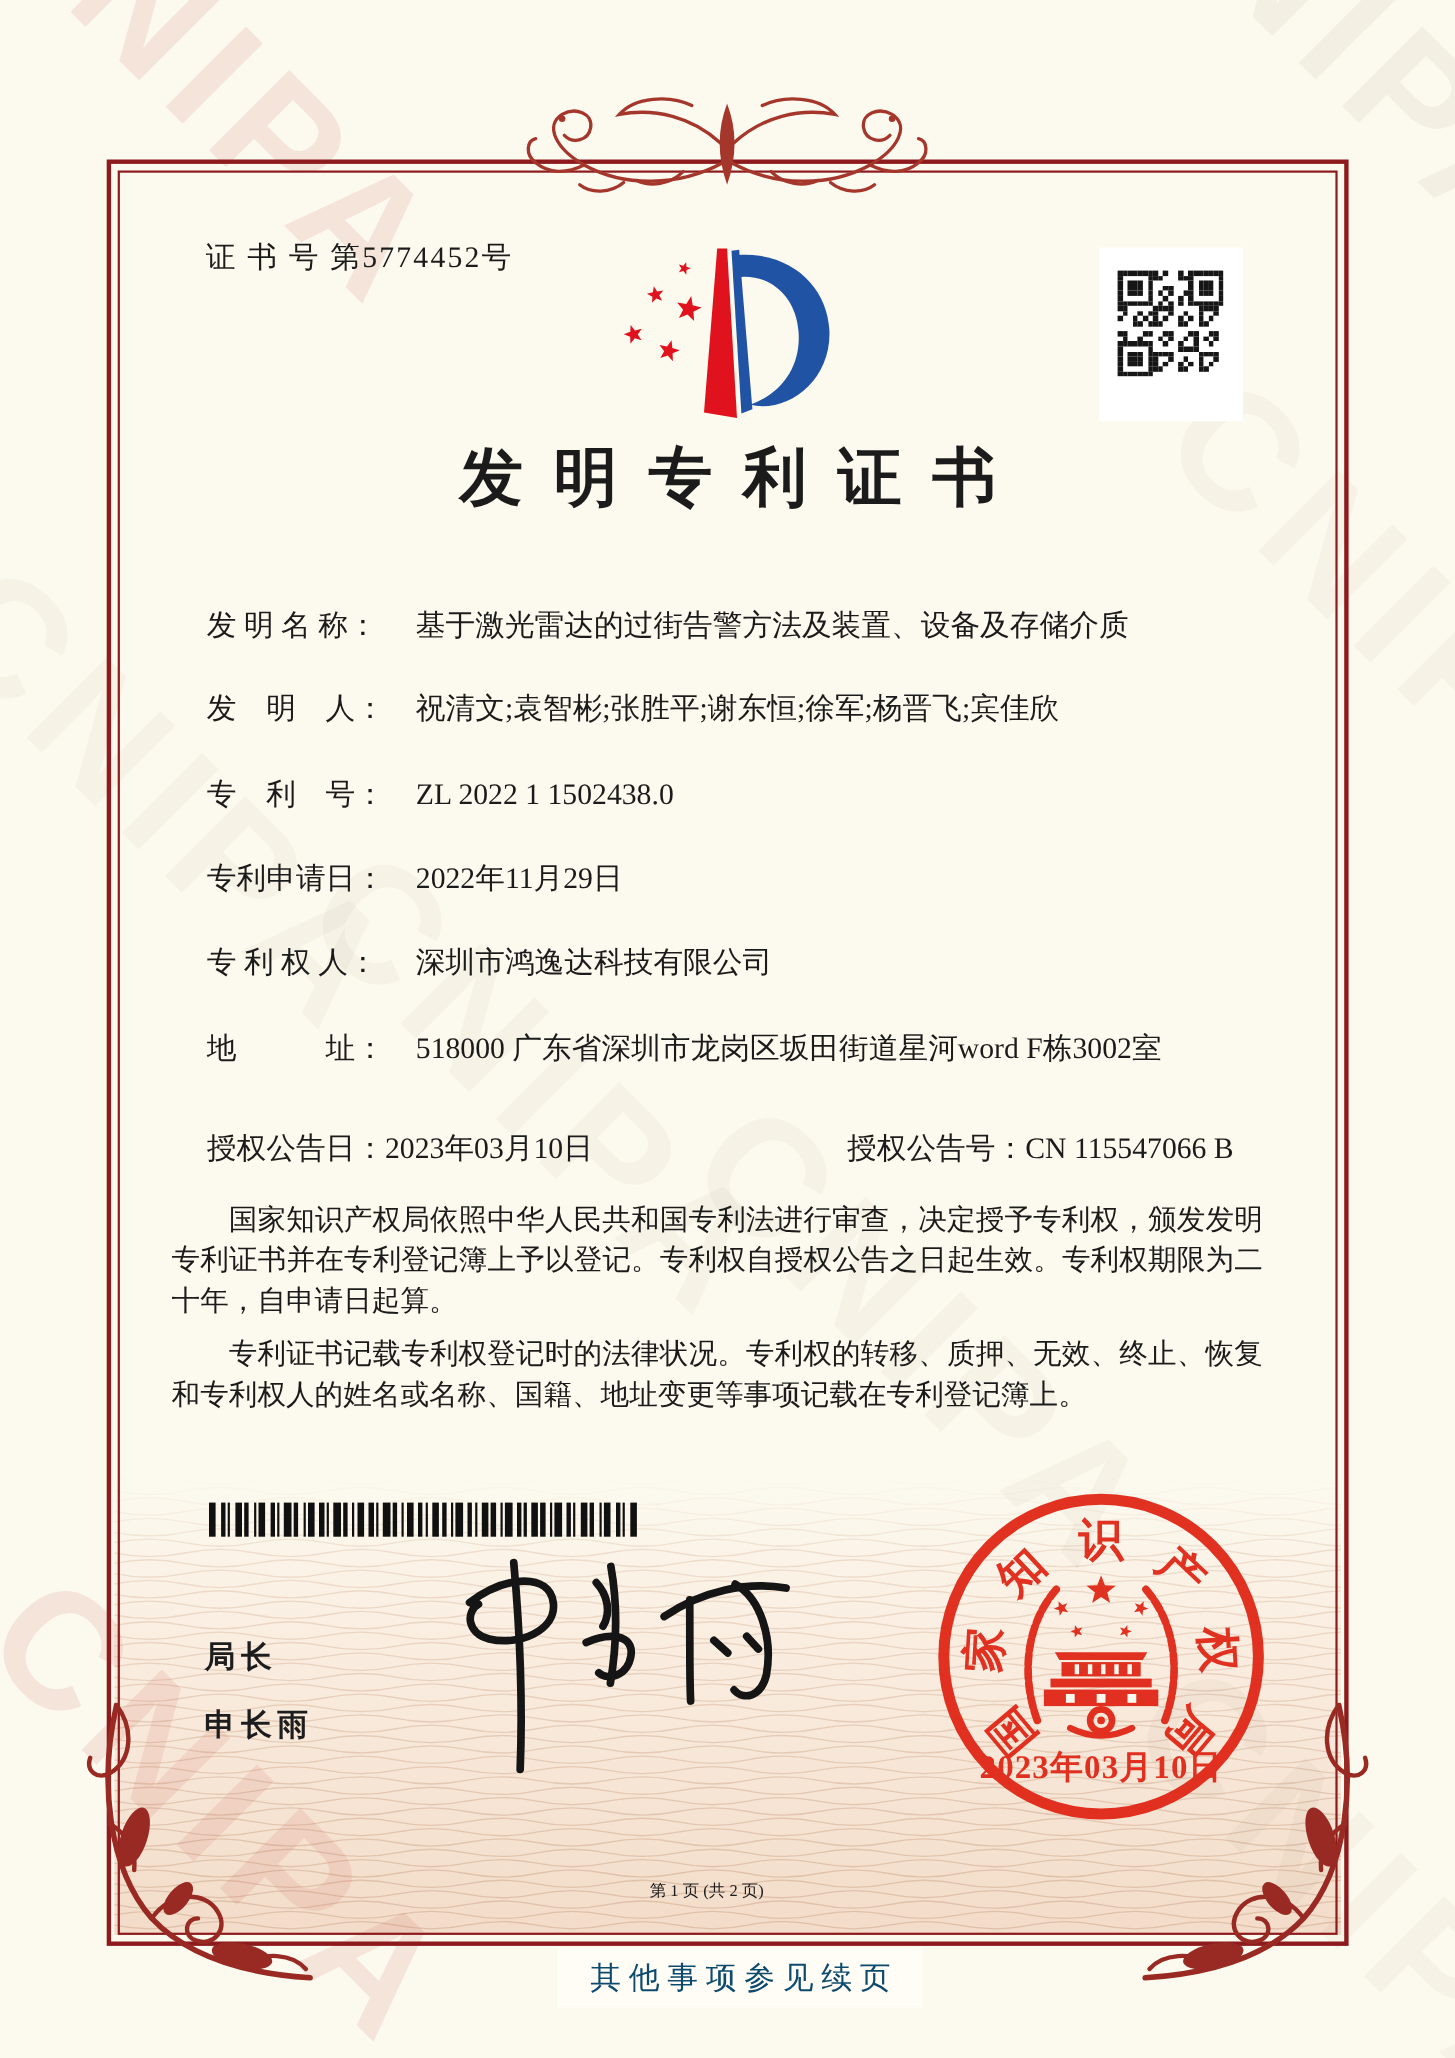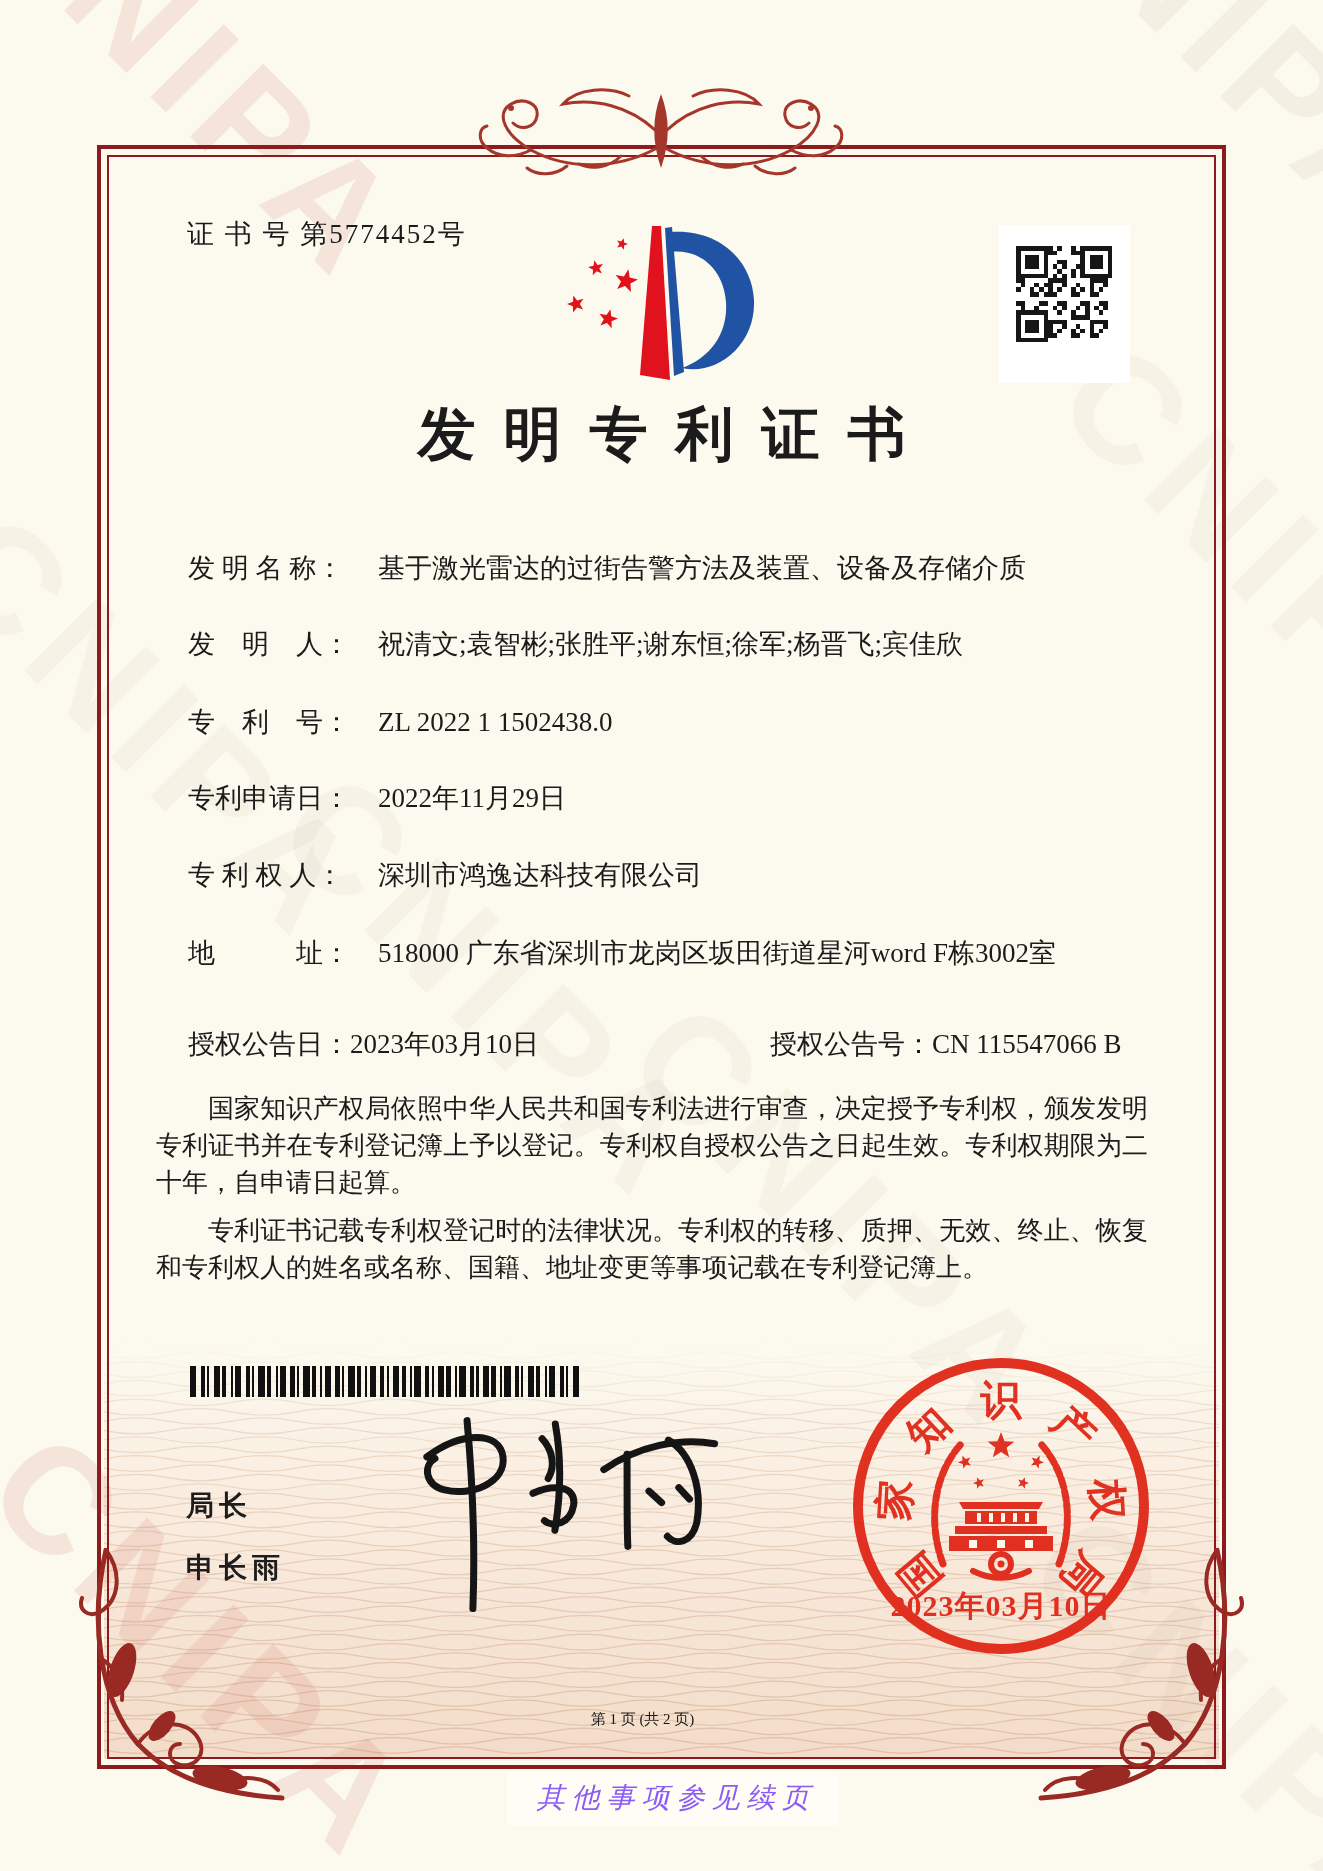--- a/index.html
+++ b/index.html
@@ -64,21 +64,21 @@
   .seal .chars span{position:absolute;left:50%;top:50%;font-size:41px;font-weight:bold;
     color:#e02717;font-family:"Liberation Serif","DejaVu Serif",serif;}
   .seal .emblem{position:absolute;left:68px;top:58px;}
   .seal .sdate{position:absolute;left:0;top:228px;width:100%;text-align:center;
     font-size:30px;font-weight:bold;color:#e02717;letter-spacing:1px;}
   
   .pageinfo{position:absolute;left:0;top:1710px;width:1285px;text-align:center;
     font-size:15px;z-index:4;}
   .notebox{position:absolute;left:507px;top:1771px;width:332px;height:54px;background:#fffdf6;
     z-index:4;display:flex;align-items:center;justify-content:center;}
-  .notebox .txt{font-size:28px;letter-spacing:7px;padding-left:7px;color:#8b5cf6;font-style:italic;}
+  .notebox .txt{font-size:28px;letter-spacing:7px;padding-left:7px;color:#0c4a6e;}
   .flip{transform:scaleX(-1);}
 </style>
 </head>
 <body>
 
 <div class="page">
 
   <div class="wm pink" style="left:-70px;top:-20px;">CNIPA</div>
   <div class="wm" style="left:960px;top:-60px;">CNIPA</div>
   <div class="wm faint" style="left:-110px;top:640px;">CNIPA</div>

